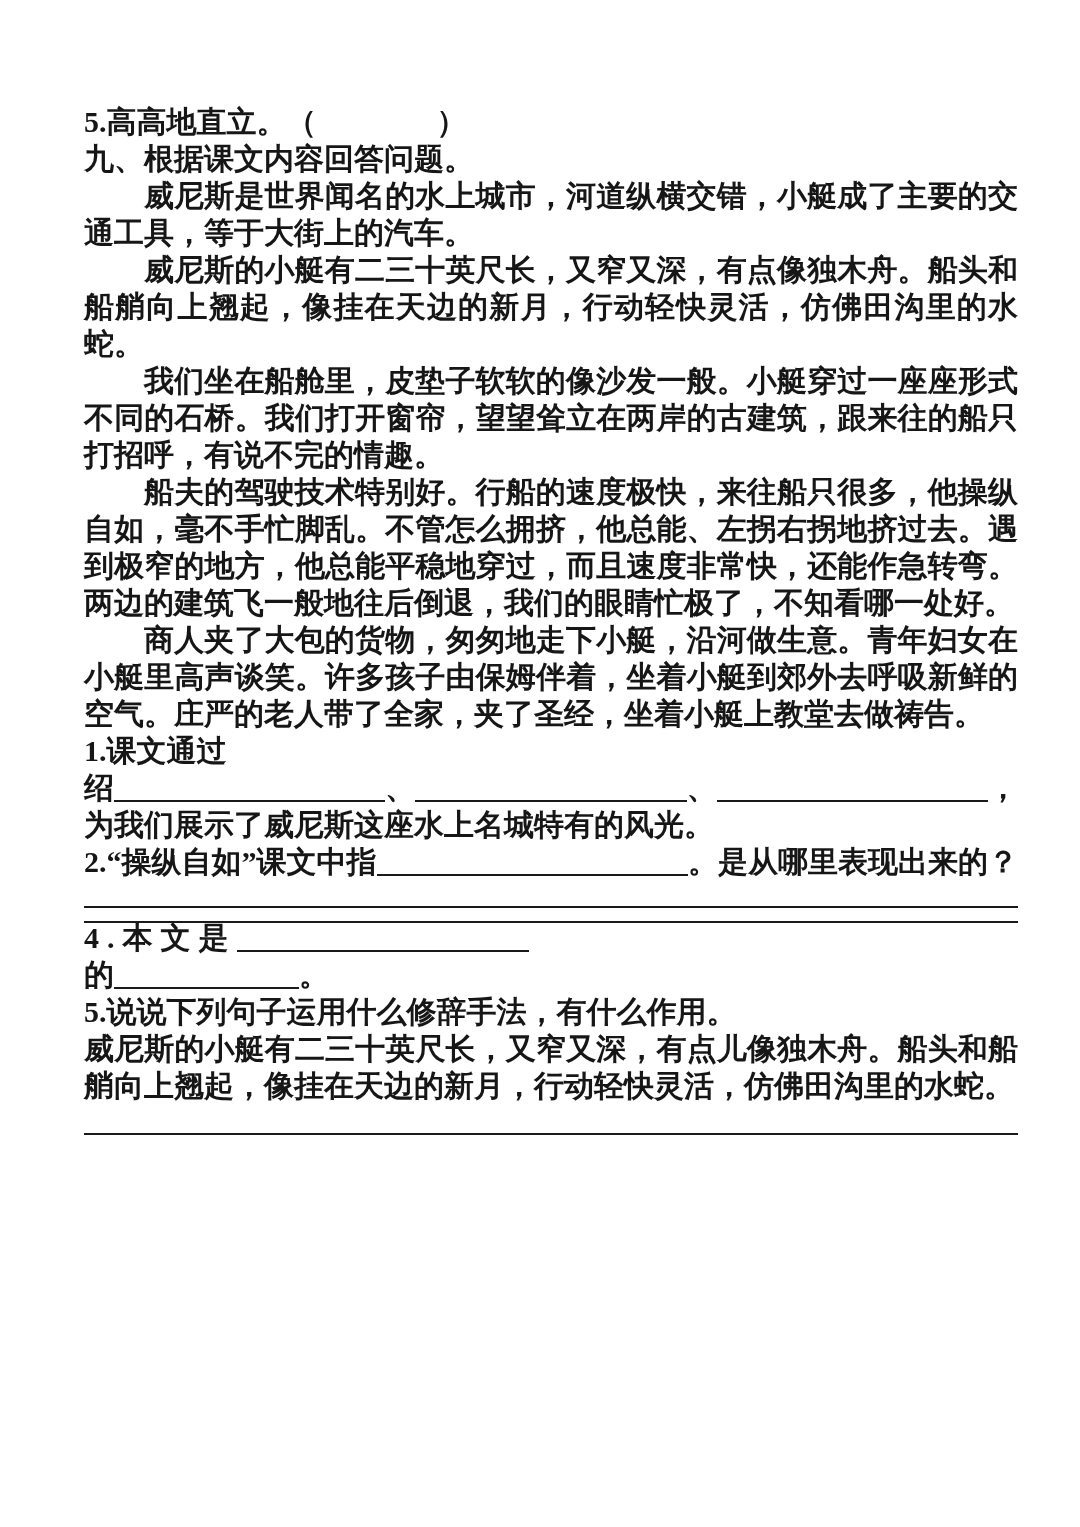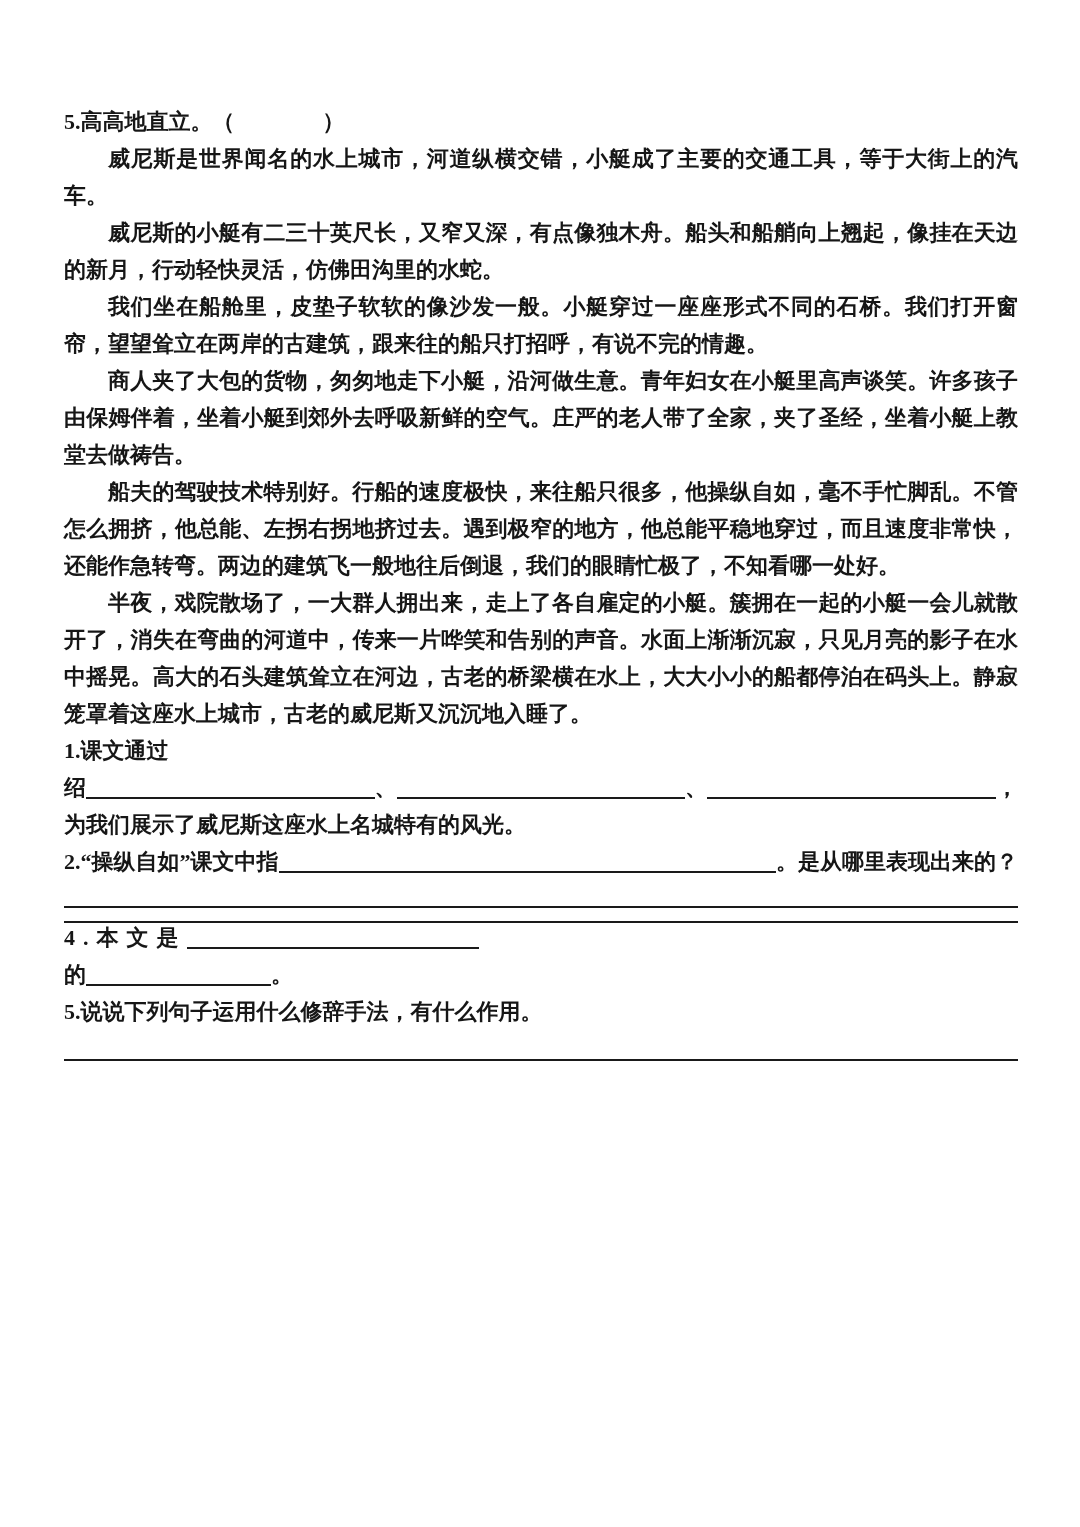--- a/index.html
+++ b/index.html
@@ -9,22 +9,23 @@
     background: #ffffff;
     overflow: hidden;
   }
   body {
     font-family: "Liberation Serif", "DejaVu Serif", serif;
     color: #161616;
     font-weight: 600;
   }
   .sheet {
     padding: 103px 62px 0 64px;
-    font-size: 22px;
+    font-size: 30px;
     line-height: 37px;
+    margin-left: 20px;
   }
   .line { white-space: pre-wrap; }
   .para {
     text-align: justify;
     text-indent: 2em;
   }
   .para.no-indent { text-indent: 0; }
   .blank-row {
     display: flex;
     align-items: baseline;
@@ -57,27 +58,27 @@
     border-bottom: 2.5px solid #1a1a1a;
   }
 </style>
 </head>
 <body>
 
 <div class="sheet">
 
   <p class="line">5.高高地直立。（　　　　）</p>
 
+  <p class="line">九、根据课文内容回答问题。</p>
 
   <p class="para">威尼斯是世界闻名的水上城市，河道纵横交错，小艇成了主要的交通工具，等于大街上的汽车。</p>
   <p class="para">威尼斯的小艇有二三十英尺长，又窄又深，有点像独木舟。船头和船艄向上翘起，像挂在天边的新月，行动轻快灵活，仿佛田沟里的水蛇。</p>
   <p class="para">我们坐在船舱里，皮垫子软软的像沙发一般。小艇穿过一座座形式不同的石桥。我们打开窗帘，望望耸立在两岸的古建筑，跟来往的船只打招呼，有说不完的情趣。</p>
+  <p class="para">船夫的驾驶技术特别好。行船的速度极快，来往船只很多，他操纵自如，毫不手忙脚乱。不管怎么拥挤，他总能、左拐右拐地挤过去。遇到极窄的地方，他总能平稳地穿过，而且速度非常快，还能作急转弯。两边的建筑飞一般地往后倒退，我们的眼睛忙极了，不知看哪一处好。</p>
   <p class="para">商人夹了大包的货物，匆匆地走下小艇，沿河做生意。青年妇女在小艇里高声谈笑。许多孩子由保姆伴着，坐着小艇到郊外去呼吸新鲜的空气。庄严的老人带了全家，夹了圣经，坐着小艇上教堂去做祷告。</p>
-  <p class="para">船夫的驾驶技术特别好。行船的速度极快，来往船只很多，他操纵自如，毫不手忙脚乱。不管怎么拥挤，他总能、左拐右拐地挤过去。遇到极窄的地方，他总能平稳地穿过，而且速度非常快，还能作急转弯。两边的建筑飞一般地往后倒退，我们的眼睛忙极了，不知看哪一处好。</p>
-  <p class="para">半夜，戏院散场了，一大群人拥出来，走上了各自雇定的小艇。簇拥在一起的小艇一会儿就散开了，消失在弯曲的河道中，传来一片哗笑和告别的声音。水面上渐渐沉寂，只见月亮的影子在水中摇晃。高大的石头建筑耸立在河边，古老的桥梁横在水上，大大小小的船都停泊在码头上。静寂笼罩着这座水上城市，古老的威尼斯又沉沉地入睡了。</p>
 
   <p class="line">1.课文通过</p>
 
   <div class="blank-row">
     <span>绍</span>
     <span class="blank grow"></span>
     <span>、</span>
     <span class="blank grow"></span>
     <span>、</span>
     <span class="blank grow"></span>
@@ -103,16 +104,17 @@
     <span class="blank w290"></span>
   </div>
 
   <div class="blank-row">
     <span>的</span>
     <span class="blank w185"></span>
     <span>。</span>
   </div>
 
   <p class="line">5.说说下列句子运用什么修辞手法，有什么作用。</p>
+  <p class="para no-indent">威尼斯的小艇有二三十英尺长，又窄又深，有点儿像独木舟。船头和船艄向上翘起，像挂在天边的新月，行动轻快灵活，仿佛田沟里的水蛇。</p>
 
   <div class="answer-line bottom"></div>
 
 </div>
 
 </body></html>

